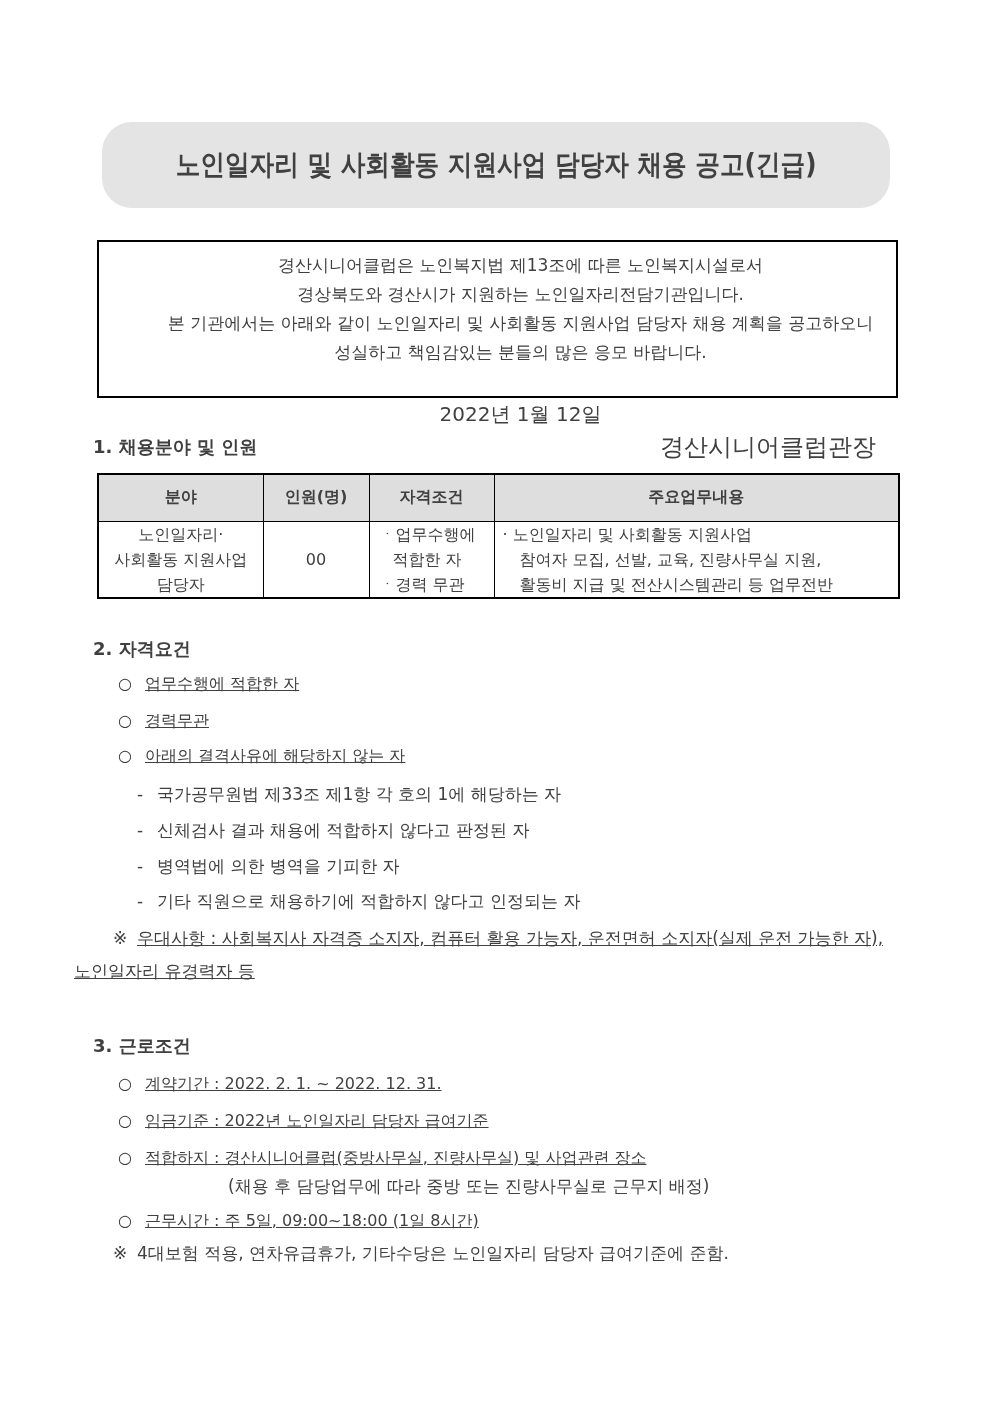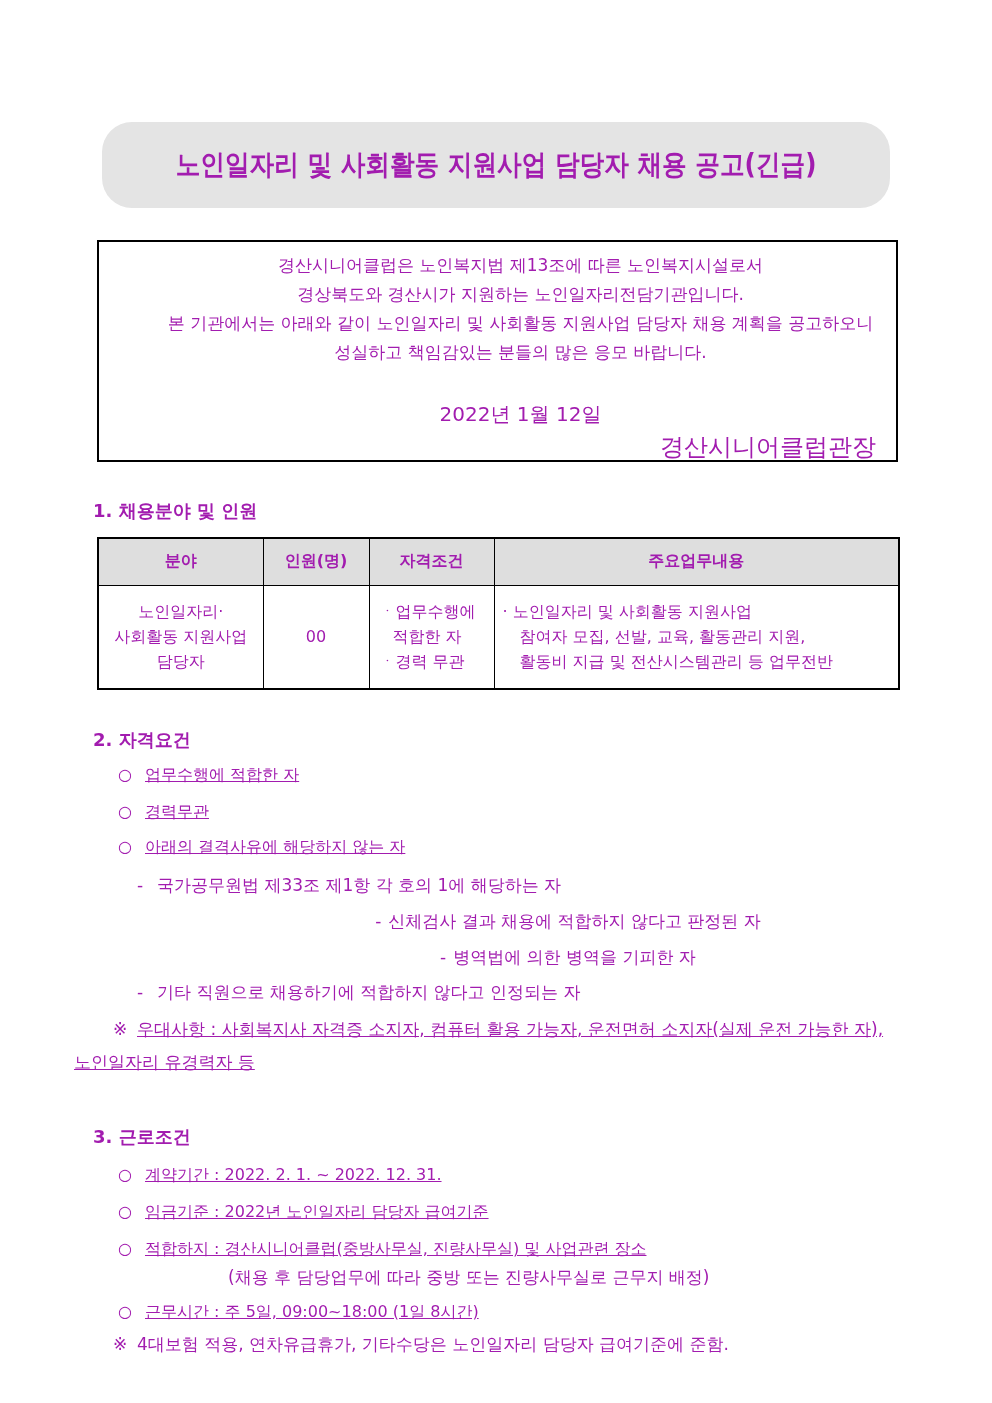--- a/index.html
+++ b/index.html
@@ -4,21 +4,21 @@
 <style>
   * { margin: 0; padding: 0; box-sizing: border-box; }
   html, body { background: #ffffff; }
   .page {
     position: relative;
     width: 992px;
     height: 1403px;
     background: #ffffff;
     overflow: hidden;
     font-family: "DejaVu Sans", sans-serif;
-    color: #a21caf;
+    color: #404040;
   }
   
   .title-box {
     margin: 122px 0 0 102px;
     width: 788px;
     height: 86px;
     background: #e4e4e4;
     border-radius: 30px;
     display: flex;
     align-items: center;
@@ -30,21 +30,21 @@
     font-weight: bold;
     white-space: nowrap;
     transform: scaleX(0.88);
     transform-origin: center;
     letter-spacing: 0px;
   }
   
   .intro-box {
     margin: 32px 0 8px 97px;
     width: 801px;
-    height: 222px;
+    height: 158px;
     border: 2px solid #000000;
     padding-top: 9px;
     padding-left: 46px;
   }
   .intro-line {
     text-align: center;
     font-size: 17px;
     line-height: 29px;
     white-space: nowrap;
   }
@@ -83,21 +83,21 @@
   .recruit-table th {
     background: #dedede;
     border: 1px solid #000000;
     height: 47px;
     font-weight: bold;
     text-align: center;
     vertical-align: middle;
   }
   .recruit-table td {
     border: 1px solid #000000;
-    height: 104px;
+    height: 76px;
     vertical-align: middle;
     line-height: 25px;
   }
   .col-field { width: 165px; }
   .col-count { width: 106px; }
   .col-qual  { width: 125px; }
   .col-duty  { width: 405px; }
   .cell-center { text-align: center; }
   .cell-qual { padding-left: 10px; }
   .cell-qual .line-indent { padding-left: 13px; }
@@ -137,21 +137,21 @@
   .item-cont {
     margin-left: 228px;
     font-size: 17px;
     line-height: 22px;
     white-space: nowrap;
   }
   
   .mt13 { margin-top: 13px; }
   .mt15 { margin-top: 15px; }
   .mt16 { margin-top: 16px; }
-  .mt14 { margin-top: 14px; text-align: center; }
+  .mt14 { margin-top: 14px; }
   .mt11 { margin-top: 11px; }
   .mt6  { margin-top: 6px; }
   .mt10 { margin-top: 10px; }
 </style>
 </head>
 <body>
 
 <div class="page">
 
   <div class="title-box">
@@ -192,21 +192,21 @@
           <div>담당자</div>
         </td>
         <td class="cell-center">00</td>
         <td class="cell-qual">
           <div>ㆍ업무수행에</div>
           <div class="line-indent">적합한 자</div>
           <div>ㆍ경력 무관</div>
         </td>
         <td class="cell-duty">
           <div>· 노인일자리 및 사회활동 지원사업</div>
-          <div class="line-indent">참여자 모집, 선발, 교육, 활동관리 지원,</div>
+          <div class="line-indent">참여자 모집, 선발, 교육, 진량사무실 지원,</div>
           <div class="line-indent">활동비 지급 및 전산시스템관리 등 업무전반</div>
         </td>
       </tr>
     </tbody>
   </table>
 
   <div class="sec-heading" id="sec2-heading">2. 자격요건</div>
 
   <div class="o-item mt13">
     <span class="bullet">○</span><span>업무수행에 적합한 자</span>

